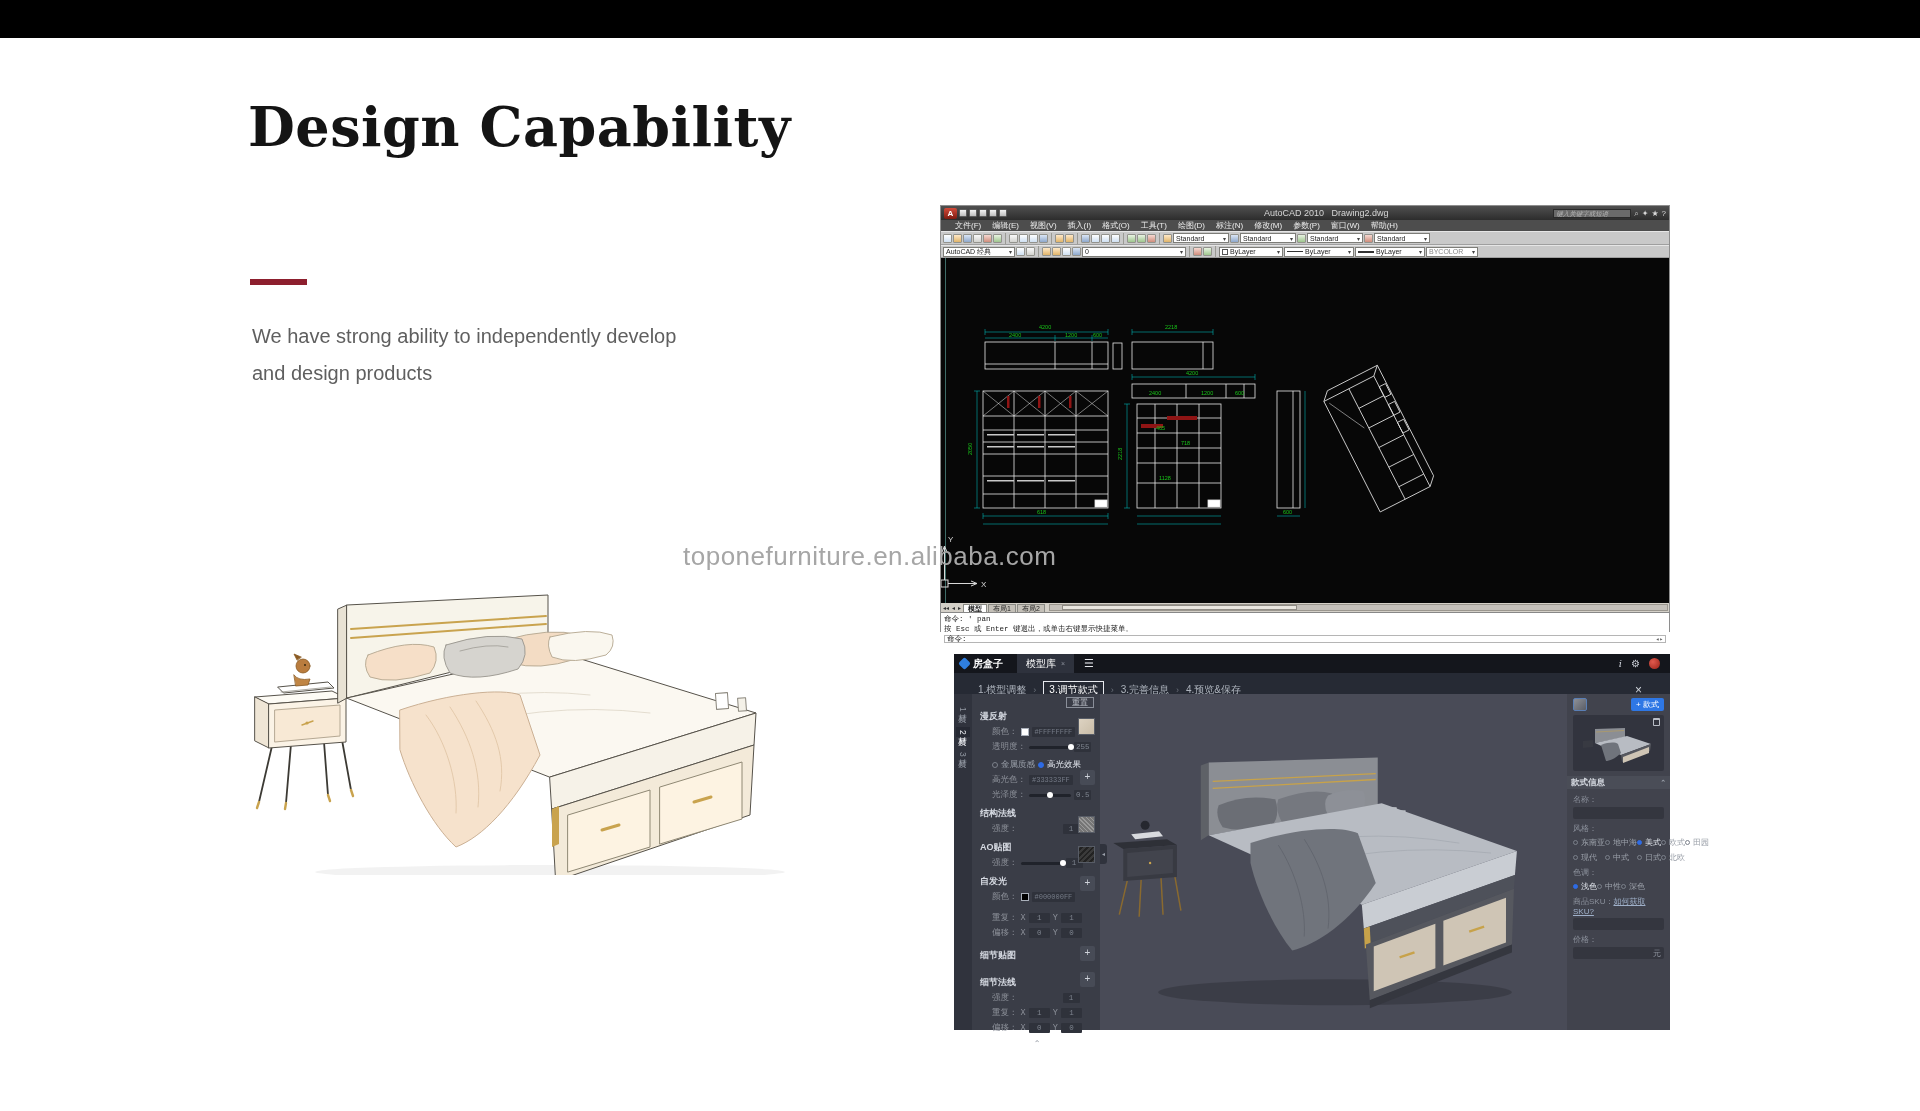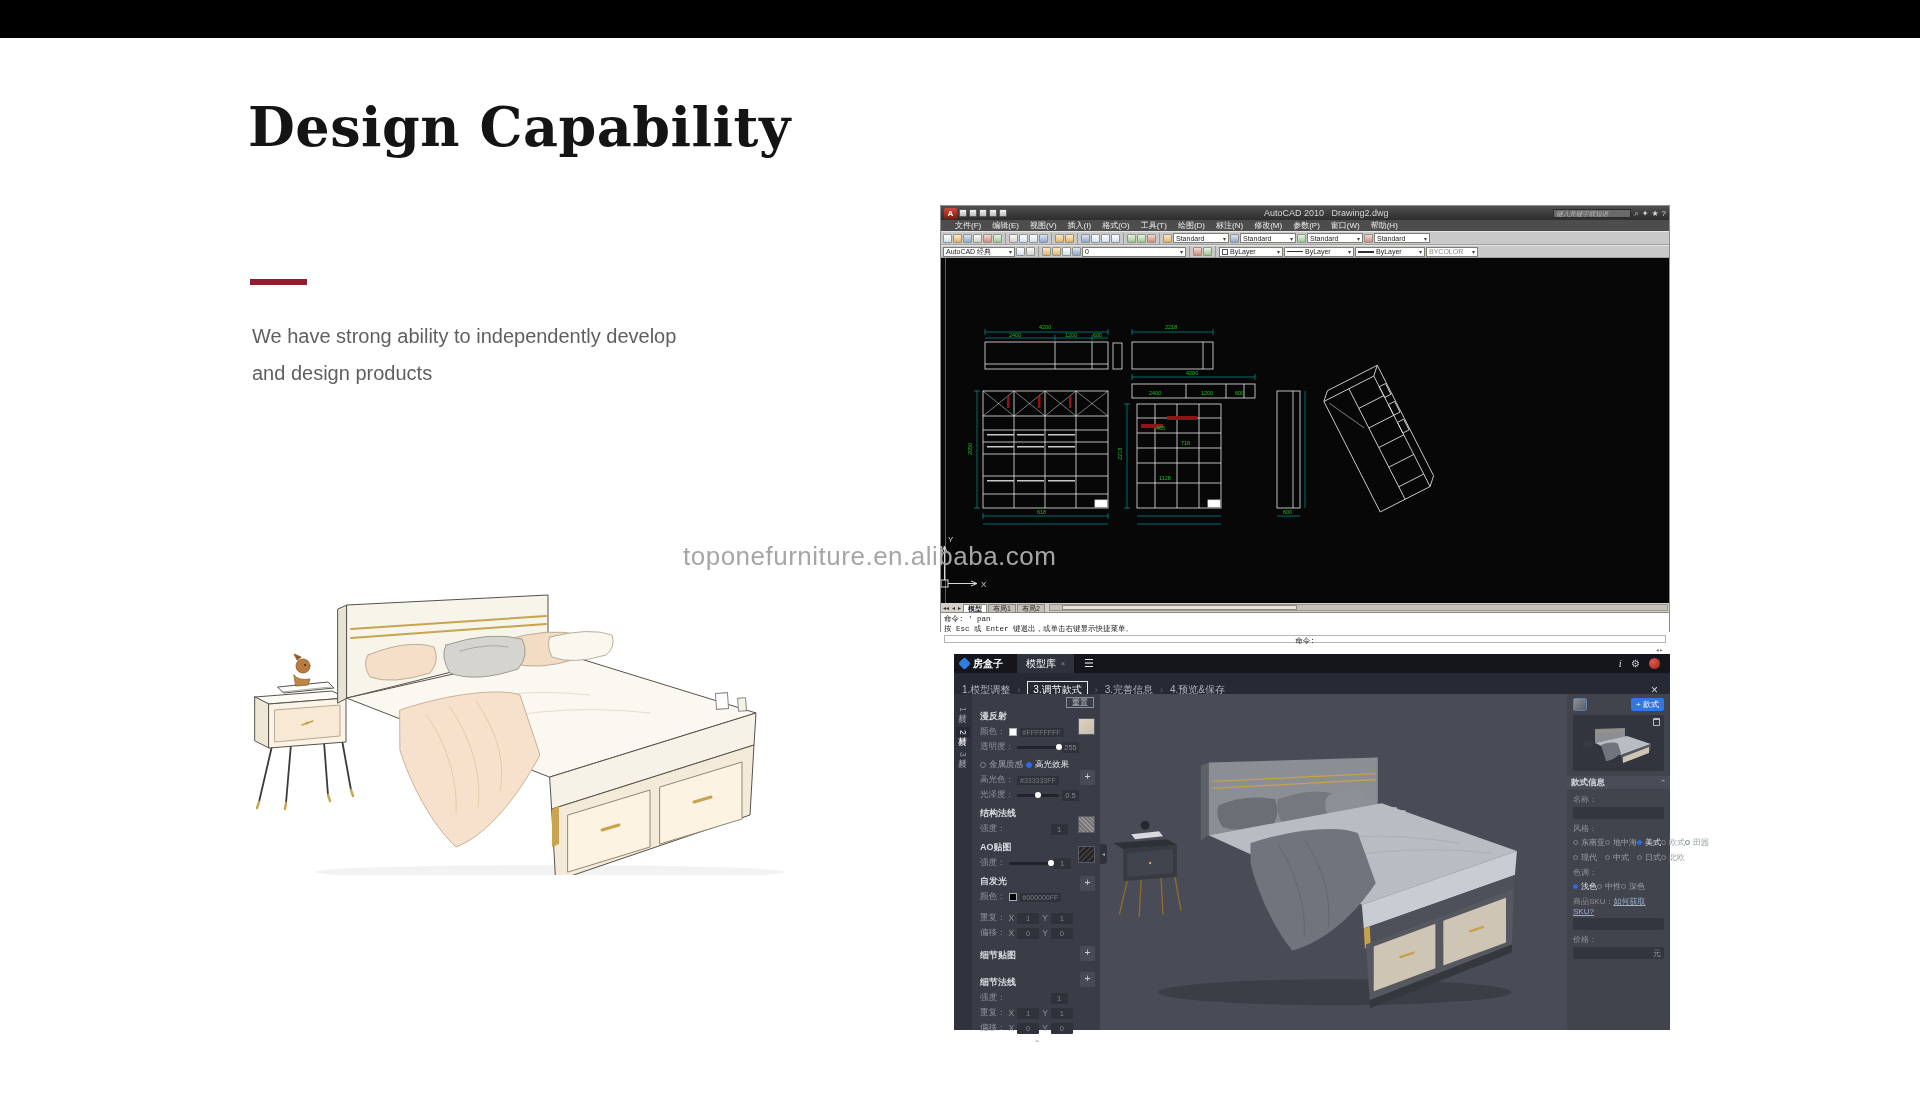--- a/index.html
+++ b/index.html
@@ -43,47 +43,47 @@
   .sw-box { width:6px; height:6px; border:1px solid #555; background:#fff; flex:none; }
   .lt-line { width:16px; height:1px; background:#333; flex:none; }
   .cad-canvas { position:absolute; left:0; top:52px; width:728px; height:345px; background:#070707; }
   .cad-tabsrow { position:absolute; left:0; top:397px; width:728px; height:9px; background:#d4d0c8; display:flex; align-items:center; font-size:7px; color:#222; padding:0 1px; gap:1px; }
   .tab-arr { font-size:6px; color:#333; padding:0 1px; }
   .cad-tab { padding:0 4px; border:1px solid #8a8a84; border-bottom:none; background:#c4c0b8; height:8px; line-height:8px; }
   .cad-tab.sel { background:#fff; font-weight:bold; }
   .tab-scroll { flex:1; height:7px; background:#c4c0ba; border:1px solid #9a968e; margin-left:3px; position:relative; }
   .tab-scroll .thumb { position:absolute; left:2%; top:0; width:38%; height:100%; background:#e9e6df; border:1px solid #8f8b84; }
   .cad-cmd { position:absolute; left:0; top:406px; width:728px; height:21px; background:#fff; border-top:1px solid #888; font-family:"Liberation Mono", monospace; font-size:7.5px; color:#222; padding:1px 3px; }
-  .cmd-input { border:1px solid #b5b5b5; height:8px; display:flex; align-items:center; padding:0 2px; margin-top:1px;flex-direction:column; }
+  .cmd-input { border:1px solid #b5b5b5; height:8px; display:flex; align-items:center; padding:0 2px; margin-top:1px; }
   .cmd-scroll { margin-left:auto; font-size:6px; color:#666; }
 
   
   .app3d { left:954px; top:654px; width:716px; height:376px; background:#3a3d47; z-index:10; color:#cdd1d9; }
   .a3-topbar { height:19px; background:#14161c; display:flex; align-items:center; padding:0 6px; }
   .a3-logo-ic { width:9px; height:9px; background:#2f7fe0; transform:rotate(45deg); border-radius:2px; margin-right:4px; }
   .a3-logo-t { font-size:10px; color:#fff; font-weight:bold; }
   .a3-tab { margin-left:14px; height:19px; background:#2e323d; color:#fff; font-size:10px; display:flex; align-items:center; padding:0 9px; gap:5px; }
   .a3-tab .x { font-size:7px; color:#8b909b; }
   .a3-burger { margin-left:10px; color:#e8eaef; font-size:11px; }
   .a3-top-ic { display:flex; align-items:center; gap:9px; margin-left:auto; padding-right:4px; }
   .ic-info { font-family:"DejaVu Serif",serif; font-style:italic; font-size:10px; color:#cdd1d9; }
   .ic-gear { font-size:10px; color:#cdd1d9; }
   .ic-avatar { width:11px; height:11px; border-radius:50%; background:radial-gradient(circle at 35% 35%, #e05a4e, #9c2218); }
-  .a3-steps { height:33px; background:#262a34; display:flex; align-items:center; font-size:10px; color:#aeb4bd; padding:0 8px; gap:7px; }
+  .a3-steps { height:33px; background:#262a34; display:flex; align-items:center; font-size:10px; color:#aeb4bd; padding:0 24px; gap:7px; }
   .a3-step.active { border:1px solid #e8eaef; color:#fff; padding:1px 5px; }
   .a3-sep { color:#6c727c; font-size:9px; }
   .a3-close { margin-left:auto; color:#cfd3da; font-size:12px; padding-right:4px; }
   .a3-body { position:absolute; left:0; top:40px; width:716px; height:336px; display:flex; }
   .a3-tabstrip { width:18px; background:#30333d; flex:none; padding-top:10px; display:flex; flex-direction:column; gap:12px; align-items:center; }
   .mat-tab { writing-mode:vertical-rl; font-size:8.5px; color:#9096a0; padding:3px 1px; }
   .mat-tab.sel { background:#262933; color:#eef0f4; }
   .a3-panel { width:128px; background:#3a3d47; flex:none; position:relative; font-size:8.5px; color:#9aa0aa; padding:4px 6px 0 8px; }
   .reset-btn { position:absolute; top:3px; right:6px; border:1px solid #8a8f99; color:#c6cad2; font-size:8px; padding:0 5px; height:11px; line-height:10px; background:transparent; }
   .p-h { font-size:9px; color:#d6dae2; font-weight:bold; margin:6px 0 3px; }
-  .p-row { display:flex; align-items:center; gap:3px; margin:3px 0; min-height:10px; }
+  .p-row { display:flex; align-items:center; gap:3px; margin:3px 12px; min-height:10px;font-family:Liberation Mono, monospace; }
   .p-lab { color:#8b8f98; white-space:nowrap; }
   .swatch { width:8px; height:8px; border:1px solid #aab0ba; flex:none; }
   .hexbox { background:#2f323b; color:#747a86; font-size:7px; padding:1px 3px; border-radius:1px; }
   .slider { width:42px; height:3px; background:#20232b; border-radius:2px; position:relative; flex:none; }
   .slider .fill { height:3px; background:#2e6be5; border-radius:2px; }
   .slider .knob { width:6px; height:6px; background:#fff; border-radius:50%; position:absolute; top:-1.5px; margin-left:-3px; }
   .vbox { min-width:17px; background:#2f323b; color:#7e848f; font-size:7.5px; padding:1px 2px; text-align:center; border-radius:1px; }
   .radio { width:6px; height:6px; border-radius:50%; border:1px solid #7b808a; flex:none; }
   .radio.on { background:#2e6be5; border-color:#2e6be5; }
   .thumb { position:absolute; right:5px; width:17px; height:17px; border:1px solid #575c66; }

